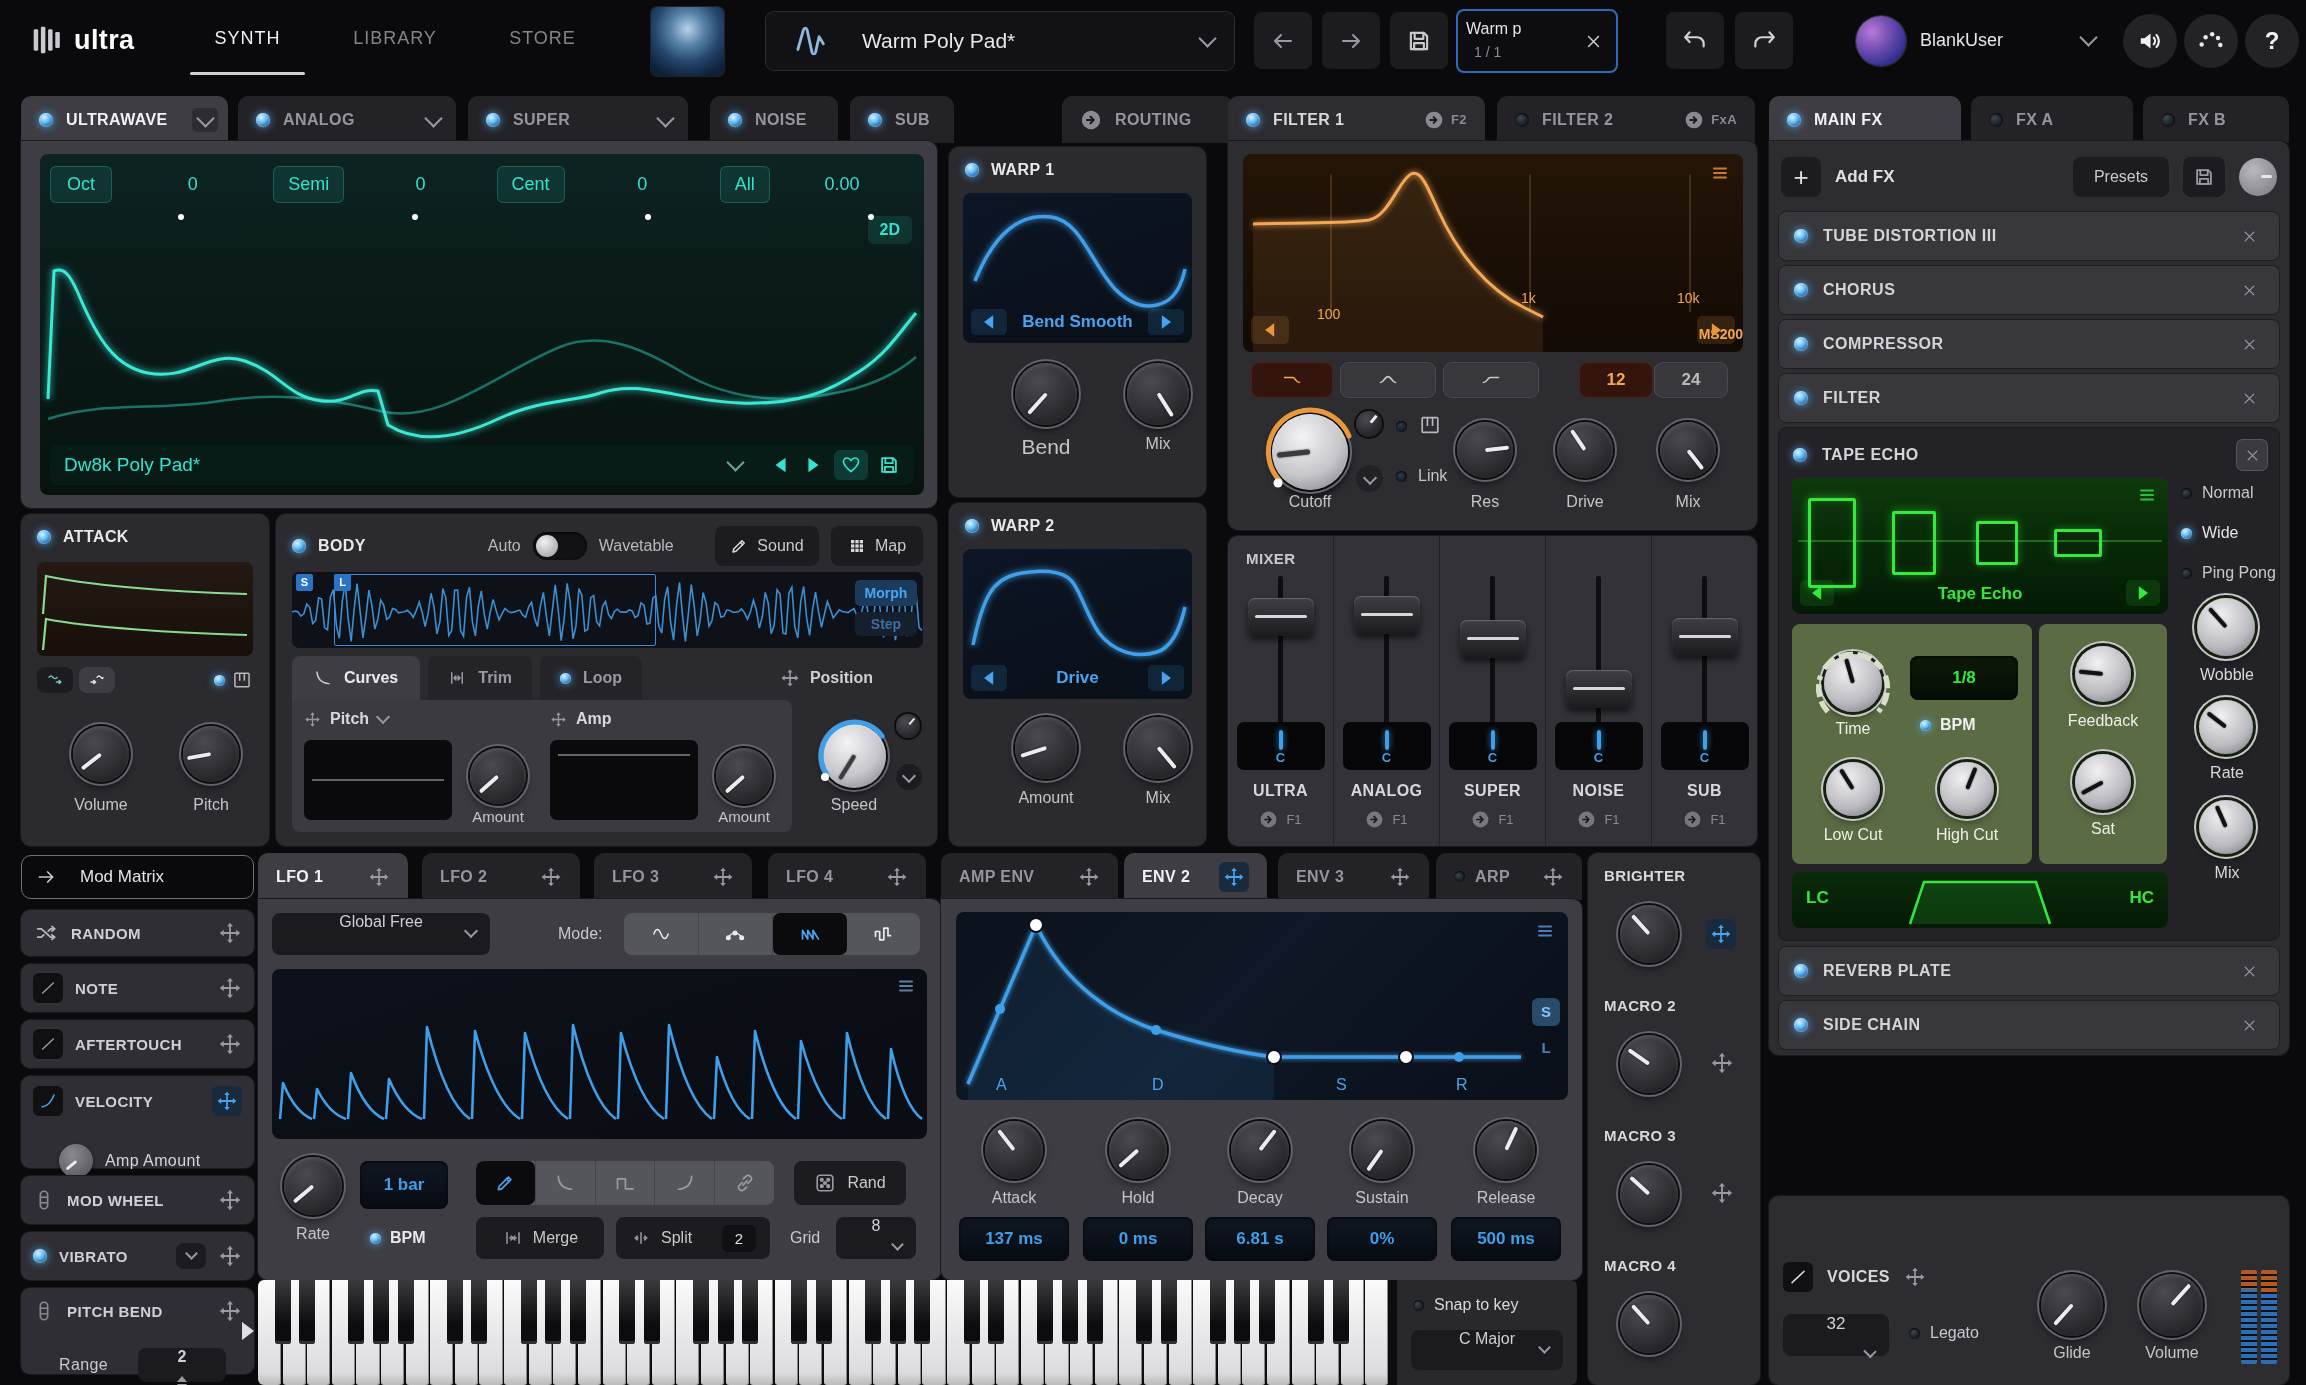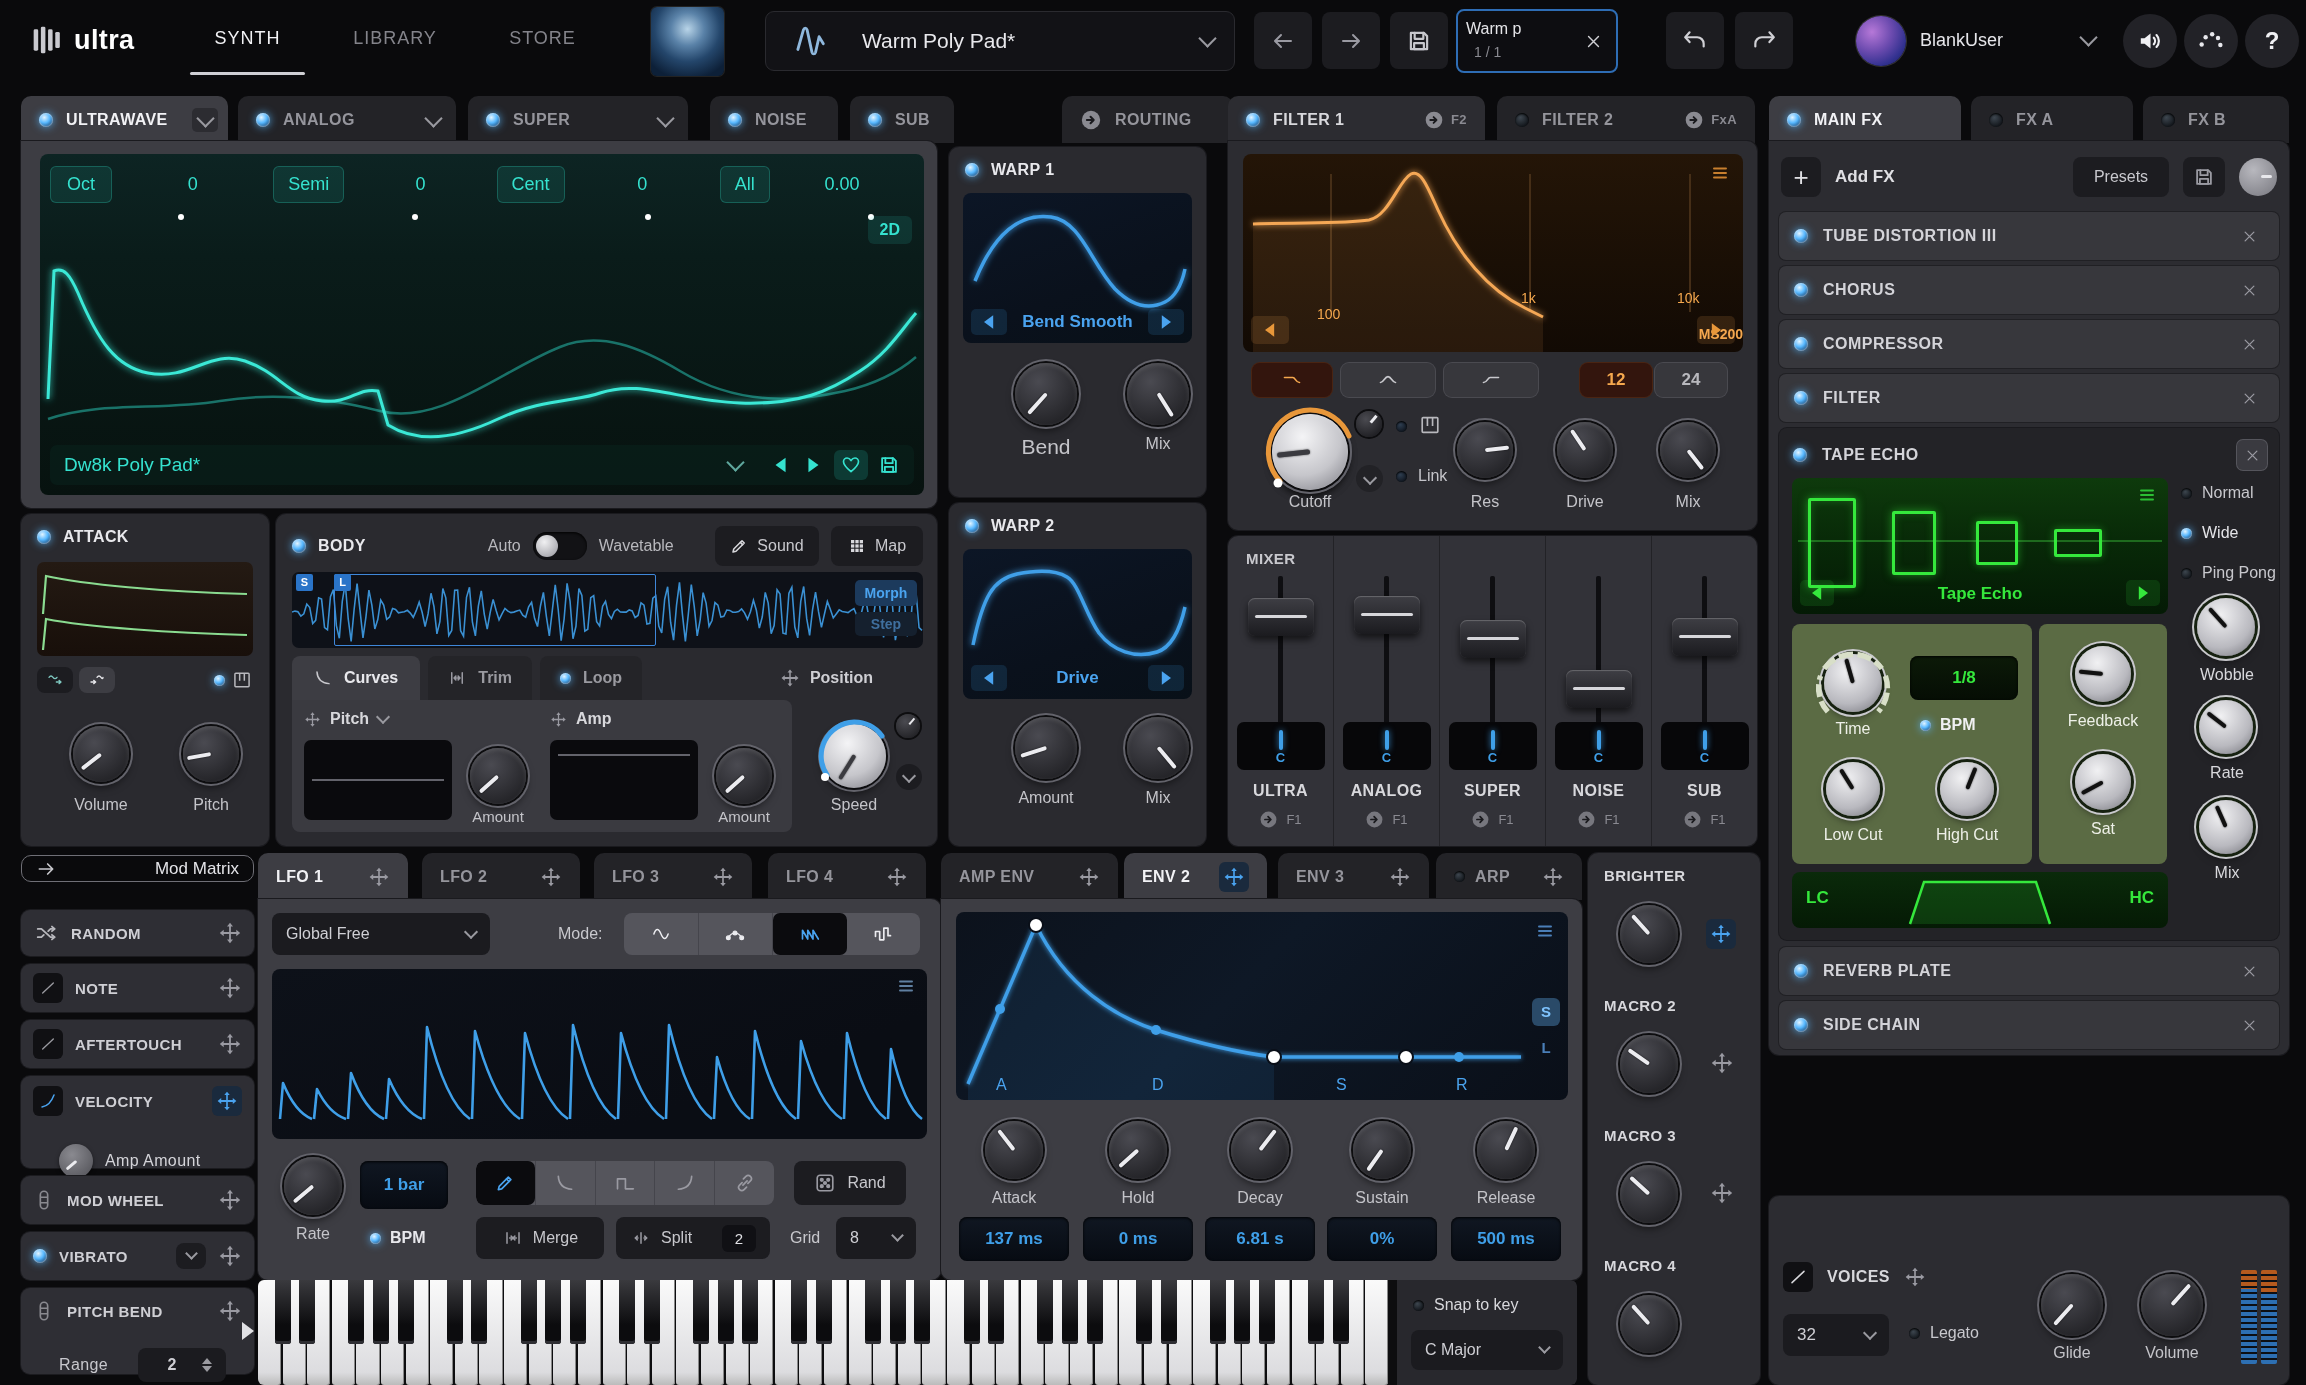--- a/index.html
+++ b/index.html
@@ -32,21 +32,21 @@
   .fader-h{position:absolute;width:66px;height:38px;left:50%;margin-left:-33px;border-radius:7px;background:linear-gradient(#3e3e44,#1b1b1f);box-shadow:0 4px 7px rgba(0,0,0,.6),inset 0 1px 1px rgba(255,255,255,.22);}
   .fader-h:after{content:"";position:absolute;left:7px;right:7px;top:17px;height:3px;background:#d6d6da;border-radius:2px;}
   .panbox{position:absolute;width:88px;height:48px;left:50%;margin-left:-44px;background:#070709;border-radius:7px;}
   .panline{position:absolute;left:50%;top:8px;width:4px;height:20px;margin-left:-2px;background:#3f9fe8;border-radius:2px;box-shadow:0 0 6px rgba(63,159,232,.8);}
   .panc{position:absolute;left:0;right:0;top:28px;text-align:center;color:#3f9fe8;font-size:13px;font-weight:bold;}
   .teal{color:#35e2cf;}
   .blue{color:#4aa3ef;}
   .orange{color:#f5a84e;}
   .green{color:#35e83c;}
   .valbox{position:absolute;background:linear-gradient(#101722,#070b12);border-radius:8px;color:#3f9fe8;display:flex;align-items:center;justify-content:center;font-size:17px;font-weight:bold;box-shadow:inset 0 1px 3px #000;}
-  .ddown{background:#1b1b1f;border-radius:8px;display:flex;align-items:center;box-sizing:border-box;padding:0 14px;color:#cfcfd4;}
+  .ddown{background:#1b1b1f;border-radius:8px;display:flex;align-items:center;box-sizing:border-box;padding:0 14px;color:#cfcfd4;flex-direction:column;}
   .modrow{position:absolute;left:21px;width:233px;background:#2e2e34;border-radius:9px;box-sizing:border-box;display:flex;align-items:center;gap:12px;padding:0 12px;font-weight:bold;font-size:15px;color:#cfcfd4;letter-spacing:.4px;box-shadow:0 0 0 1px #1b1b1f;}
   .iconbox{width:30px;height:30px;background:#101013;border-radius:6px;display:flex;align-items:center;justify-content:center;flex:0 0 auto;}
   .arc{position:absolute;pointer-events:none;}
   .toolseg{flex:1;display:flex;align-items:center;justify-content:center;height:100%;color:#ececf0;}
   .toolseg.sel{background:#0b0b0e;border-radius:7px;color:#4aa3ef;}
 </style>
 </head>
 <body>
 
 <div id="app">
@@ -989,21 +989,21 @@
     <div class="row" style="position:absolute;left:472px;top:74px;gap:4px;">
       <div style="width:16px;height:94px;border-radius:2px;background:linear-gradient(#b55a1e 0 20%,#2d6fb2 20% 100%);-webkit-mask:none;position:relative;overflow:hidden;">
           <div style="position:absolute;inset:0;background:repeating-linear-gradient(to bottom,transparent 0 4px,#0c0f14 4px 6px);"></div>
         </div>
       <div style="width:16px;height:94px;border-radius:2px;background:linear-gradient(#b55a1e 0 26%,#2d6fb2 26% 100%);position:relative;overflow:hidden;">
           <div style="position:absolute;inset:0;background:repeating-linear-gradient(to bottom,transparent 0 4px,#0c0f14 4px 6px);"></div>
         </div>
     </div>
   </div>
 
-  <div class="row" style="position:absolute;left:21px;top:855px;width:233px;height:27px;border:1.5px solid #6f6f76;border-radius:10px;box-sizing:border-box;padding:0 14px;gap:12px;justify-content:space-between;">
+  <div class="row" style="position:absolute;left:21px;top:855px;width:233px;height:44px;border:1.5px solid #6f6f76;border-radius:10px;box-sizing:border-box;padding:0 14px;gap:24px;">
     <span data-icon="arrr" style="width:20px;height:20px;color:#c8c8cd;">
         <svg viewBox="0 0 24 24" fill="none" stroke="currentColor" stroke-width="2" stroke-linecap="round" stroke-linejoin="round">
           <path d="M4 12h15M14 6l6 6-6 6"></path>
         </svg>
       </span>
     <span style="font-size:17px;color:#e4e4e8;">Mod Matrix</span>
   </div>
   <div class="modrow" style="top:910px;height:46px;">
     <span data-icon="shuf" style="width:26px;height:22px;color:#b8b8bd;">
         <svg viewBox="0 0 24 24" fill="none" stroke="currentColor" stroke-width="2" stroke-linecap="round" stroke-linejoin="round">

